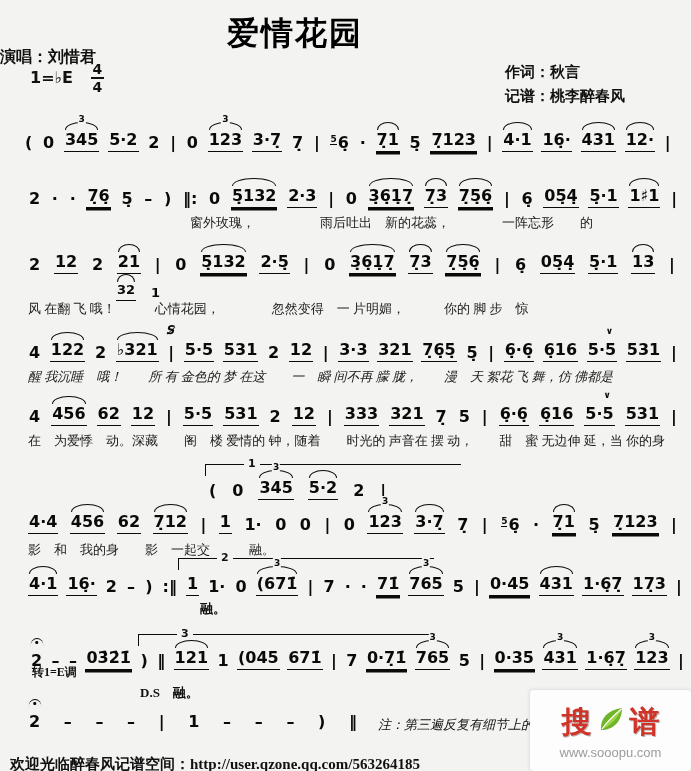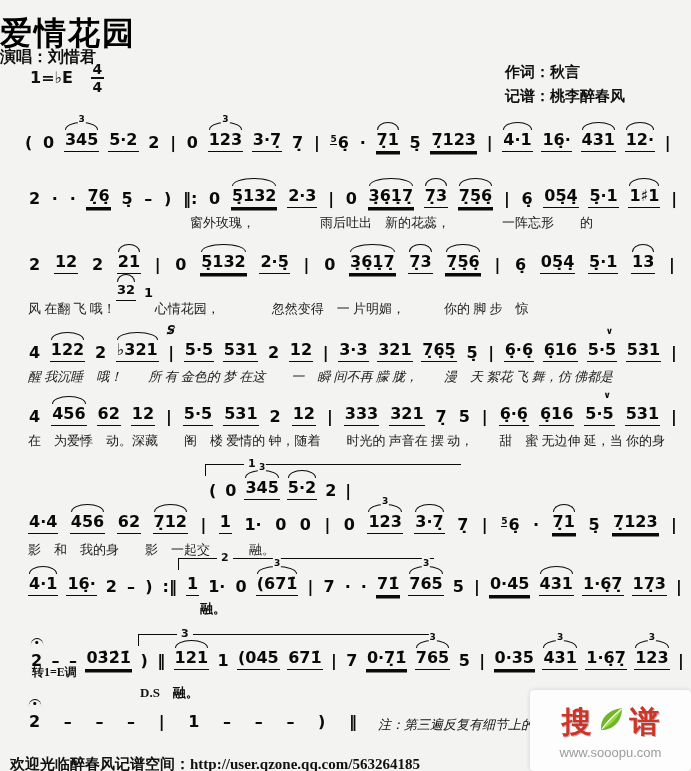--- a/index.html
+++ b/index.html
@@ -5,39 +5,39 @@
   html,body{margin:0;padding:0;}
   body{
     width:691px;height:771px;position:relative;overflow:hidden;
     background:#f3f3f1;
     font-family:"Liberation Serif","DejaVu Serif",serif;
     color:#111;
   }
   .abs{position:absolute;}
   
   .title{
-    top:12px;left:0;width:590px;
+    top:12px;left:0;width:590px;text-align:center;
     font:bold 32px "Liberation Sans","DejaVu Sans",sans-serif;
     letter-spacing:2px;color:#000;
   }
   .singer{
     top:47px;left:0;width:620px;text-align:left;
     font:bold 16px "Liberation Serif",serif;
   }
   .credits{top:60px;left:505px;font:bold 15px "Liberation Serif",serif;line-height:24px;}
   .keysig{top:62px;left:30px;font:bold 16px "DejaVu Sans",sans-serif;}
   .frac{display:inline-block;vertical-align:middle;text-align:center;margin-left:12px;line-height:1;}
   .frac .num{border-bottom:2px solid #111;padding:0 2px 1px;display:block;font-size:14px;}
   .frac .den{display:block;font-size:14px;padding-top:1px;}
   
   .notes-row{
     display:flex;align-items:flex-end;justify-content:space-between;
     font:bold 16px "DejaVu Sans",sans-serif;color:#0a0a0a;
   }
-  .notes-row.compact{justify-content:space-between;gap:7px;}
+  .notes-row.compact{justify-content:space-between;gap:14px;}
   .tok{position:relative;display:inline-block;padding:0 1px;line-height:1.2;white-space:nowrap;}
   .tok.u1{border-bottom:1.6px solid #0a0a0a;padding-bottom:2px;}
   .tok.u2{border-bottom:1.6px solid #0a0a0a;box-shadow:0 2.5px 0 0 #0a0a0a;padding-bottom:2px;}
   .tok.arc::before,.tok.tri::before{
     content:"";position:absolute;left:1px;right:1px;top:-8px;height:7px;
     border:1.4px solid #0a0a0a;border-bottom:none;
     border-radius:50% 50% 0 0 / 100% 100% 0 0;
   }
   .tok.tri::after{
     content:"3";position:absolute;top:-16px;left:50%;transform:translateX(-50%);

